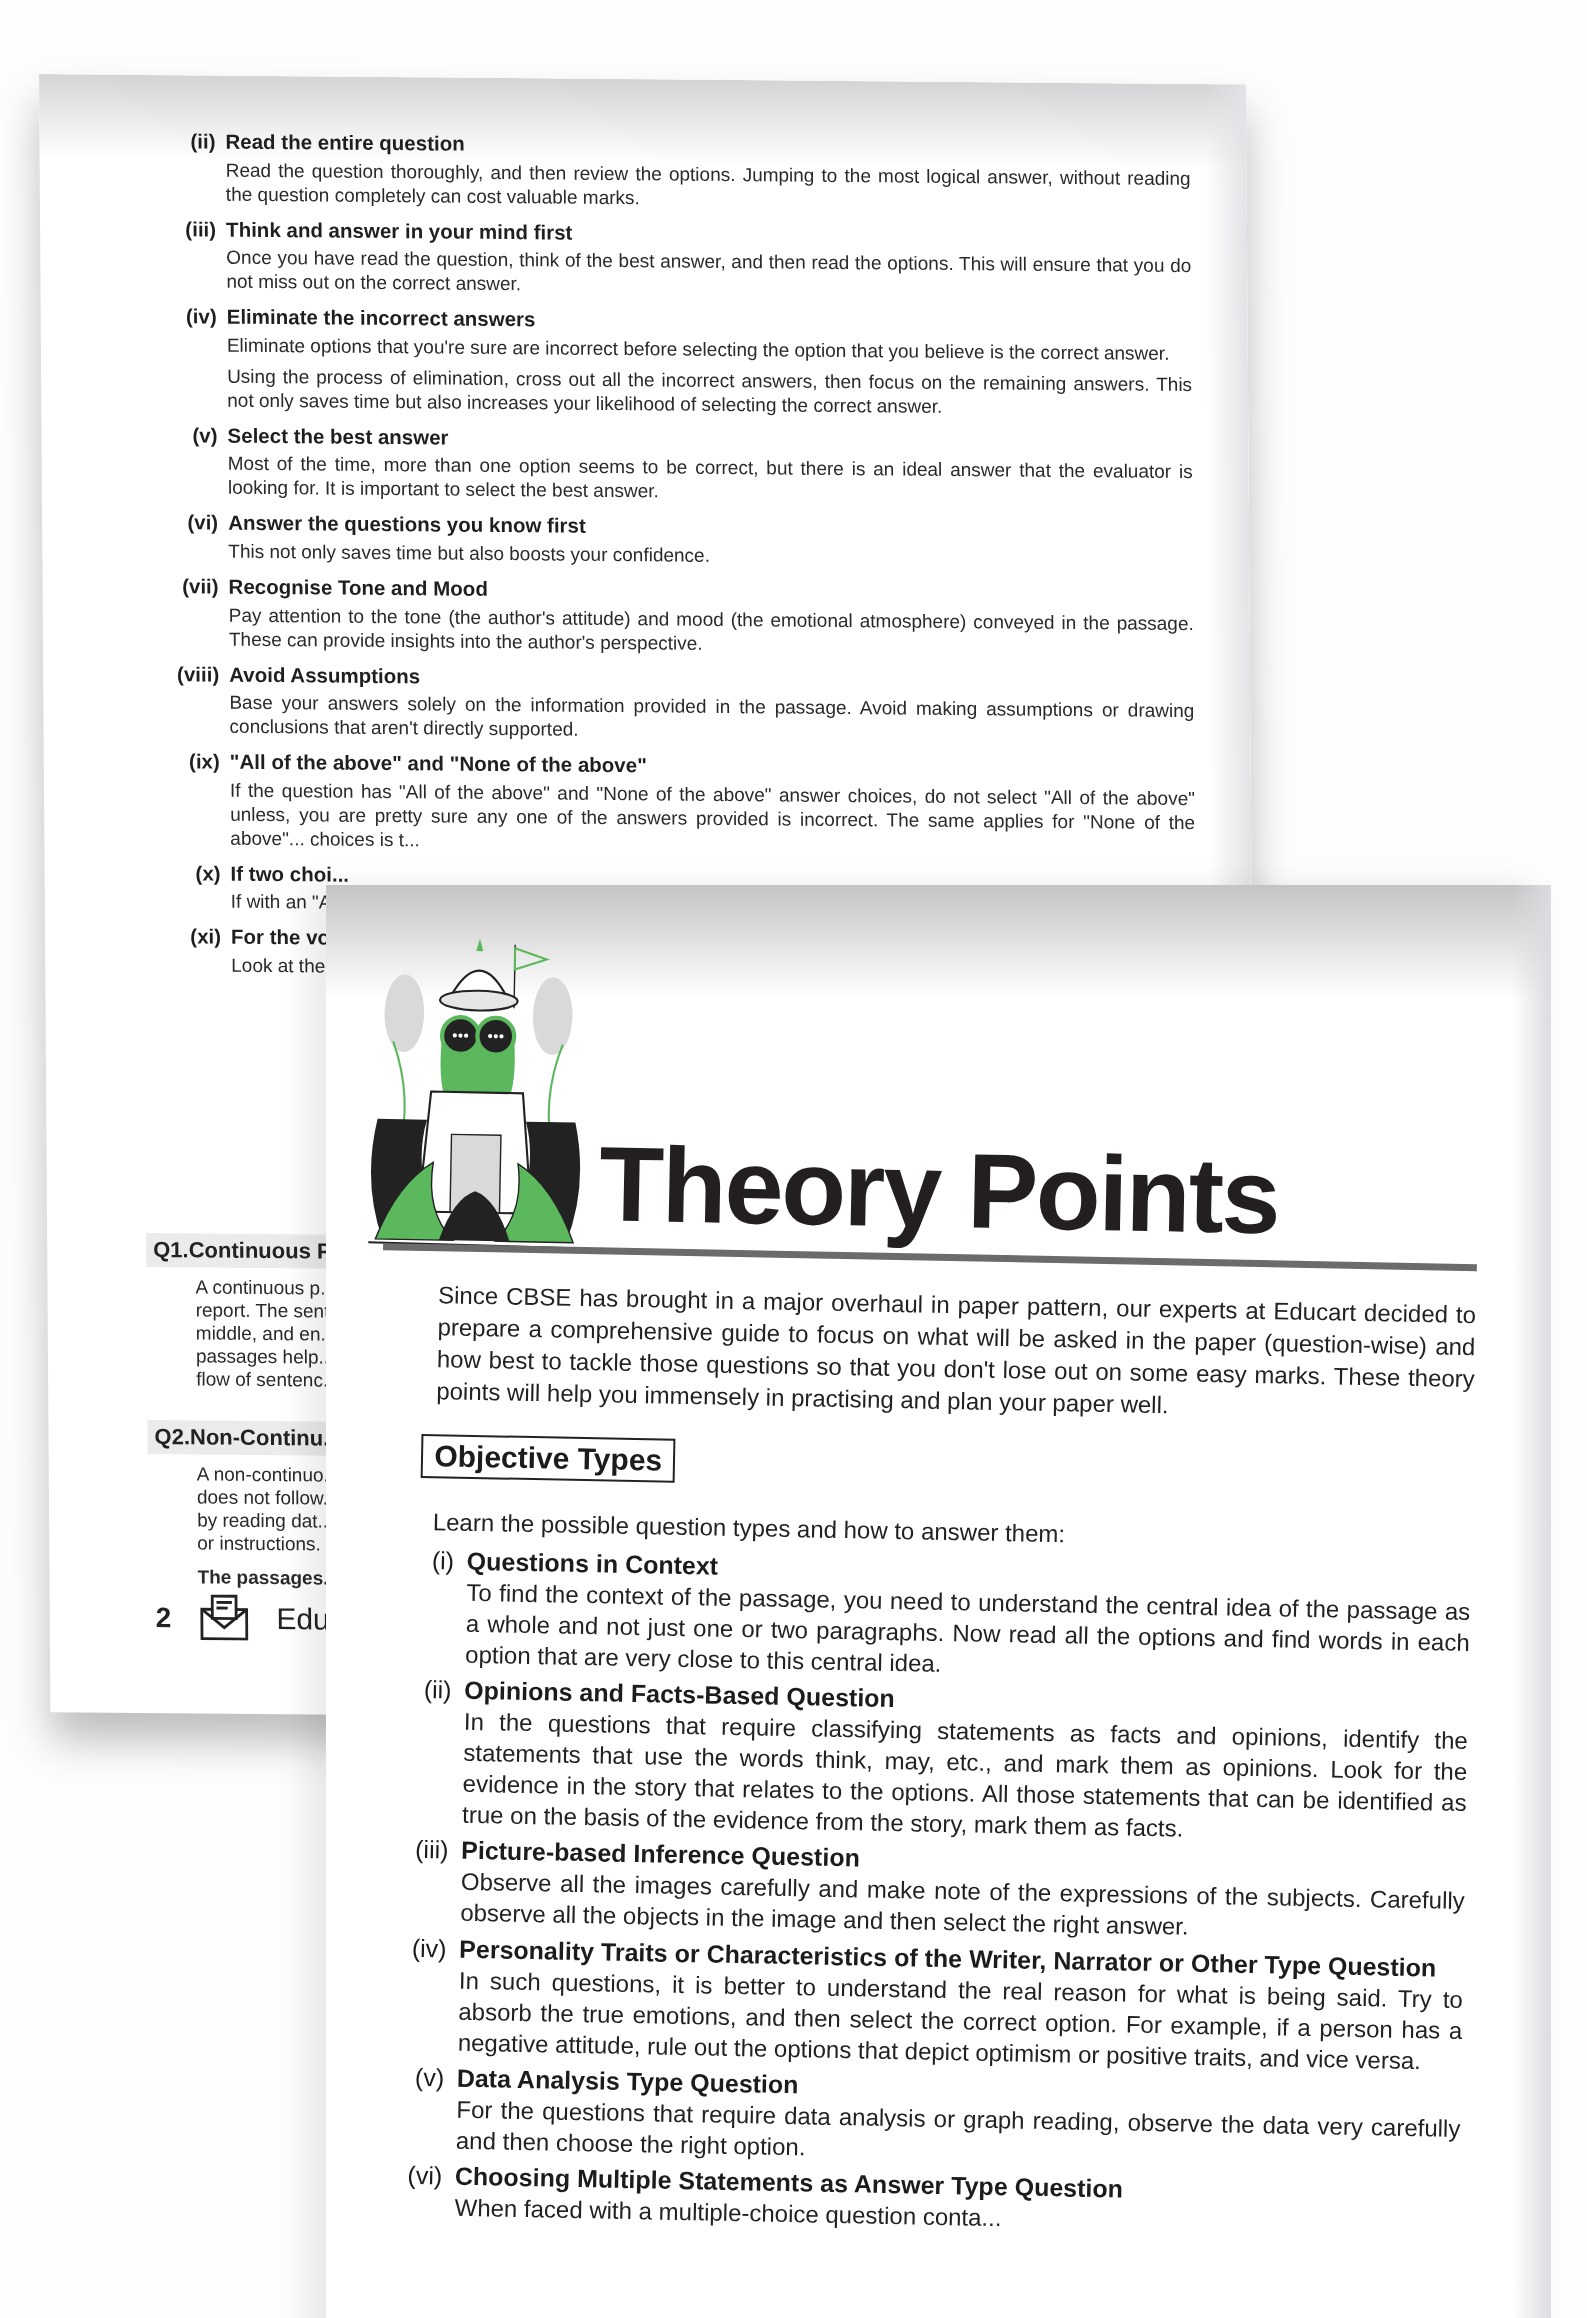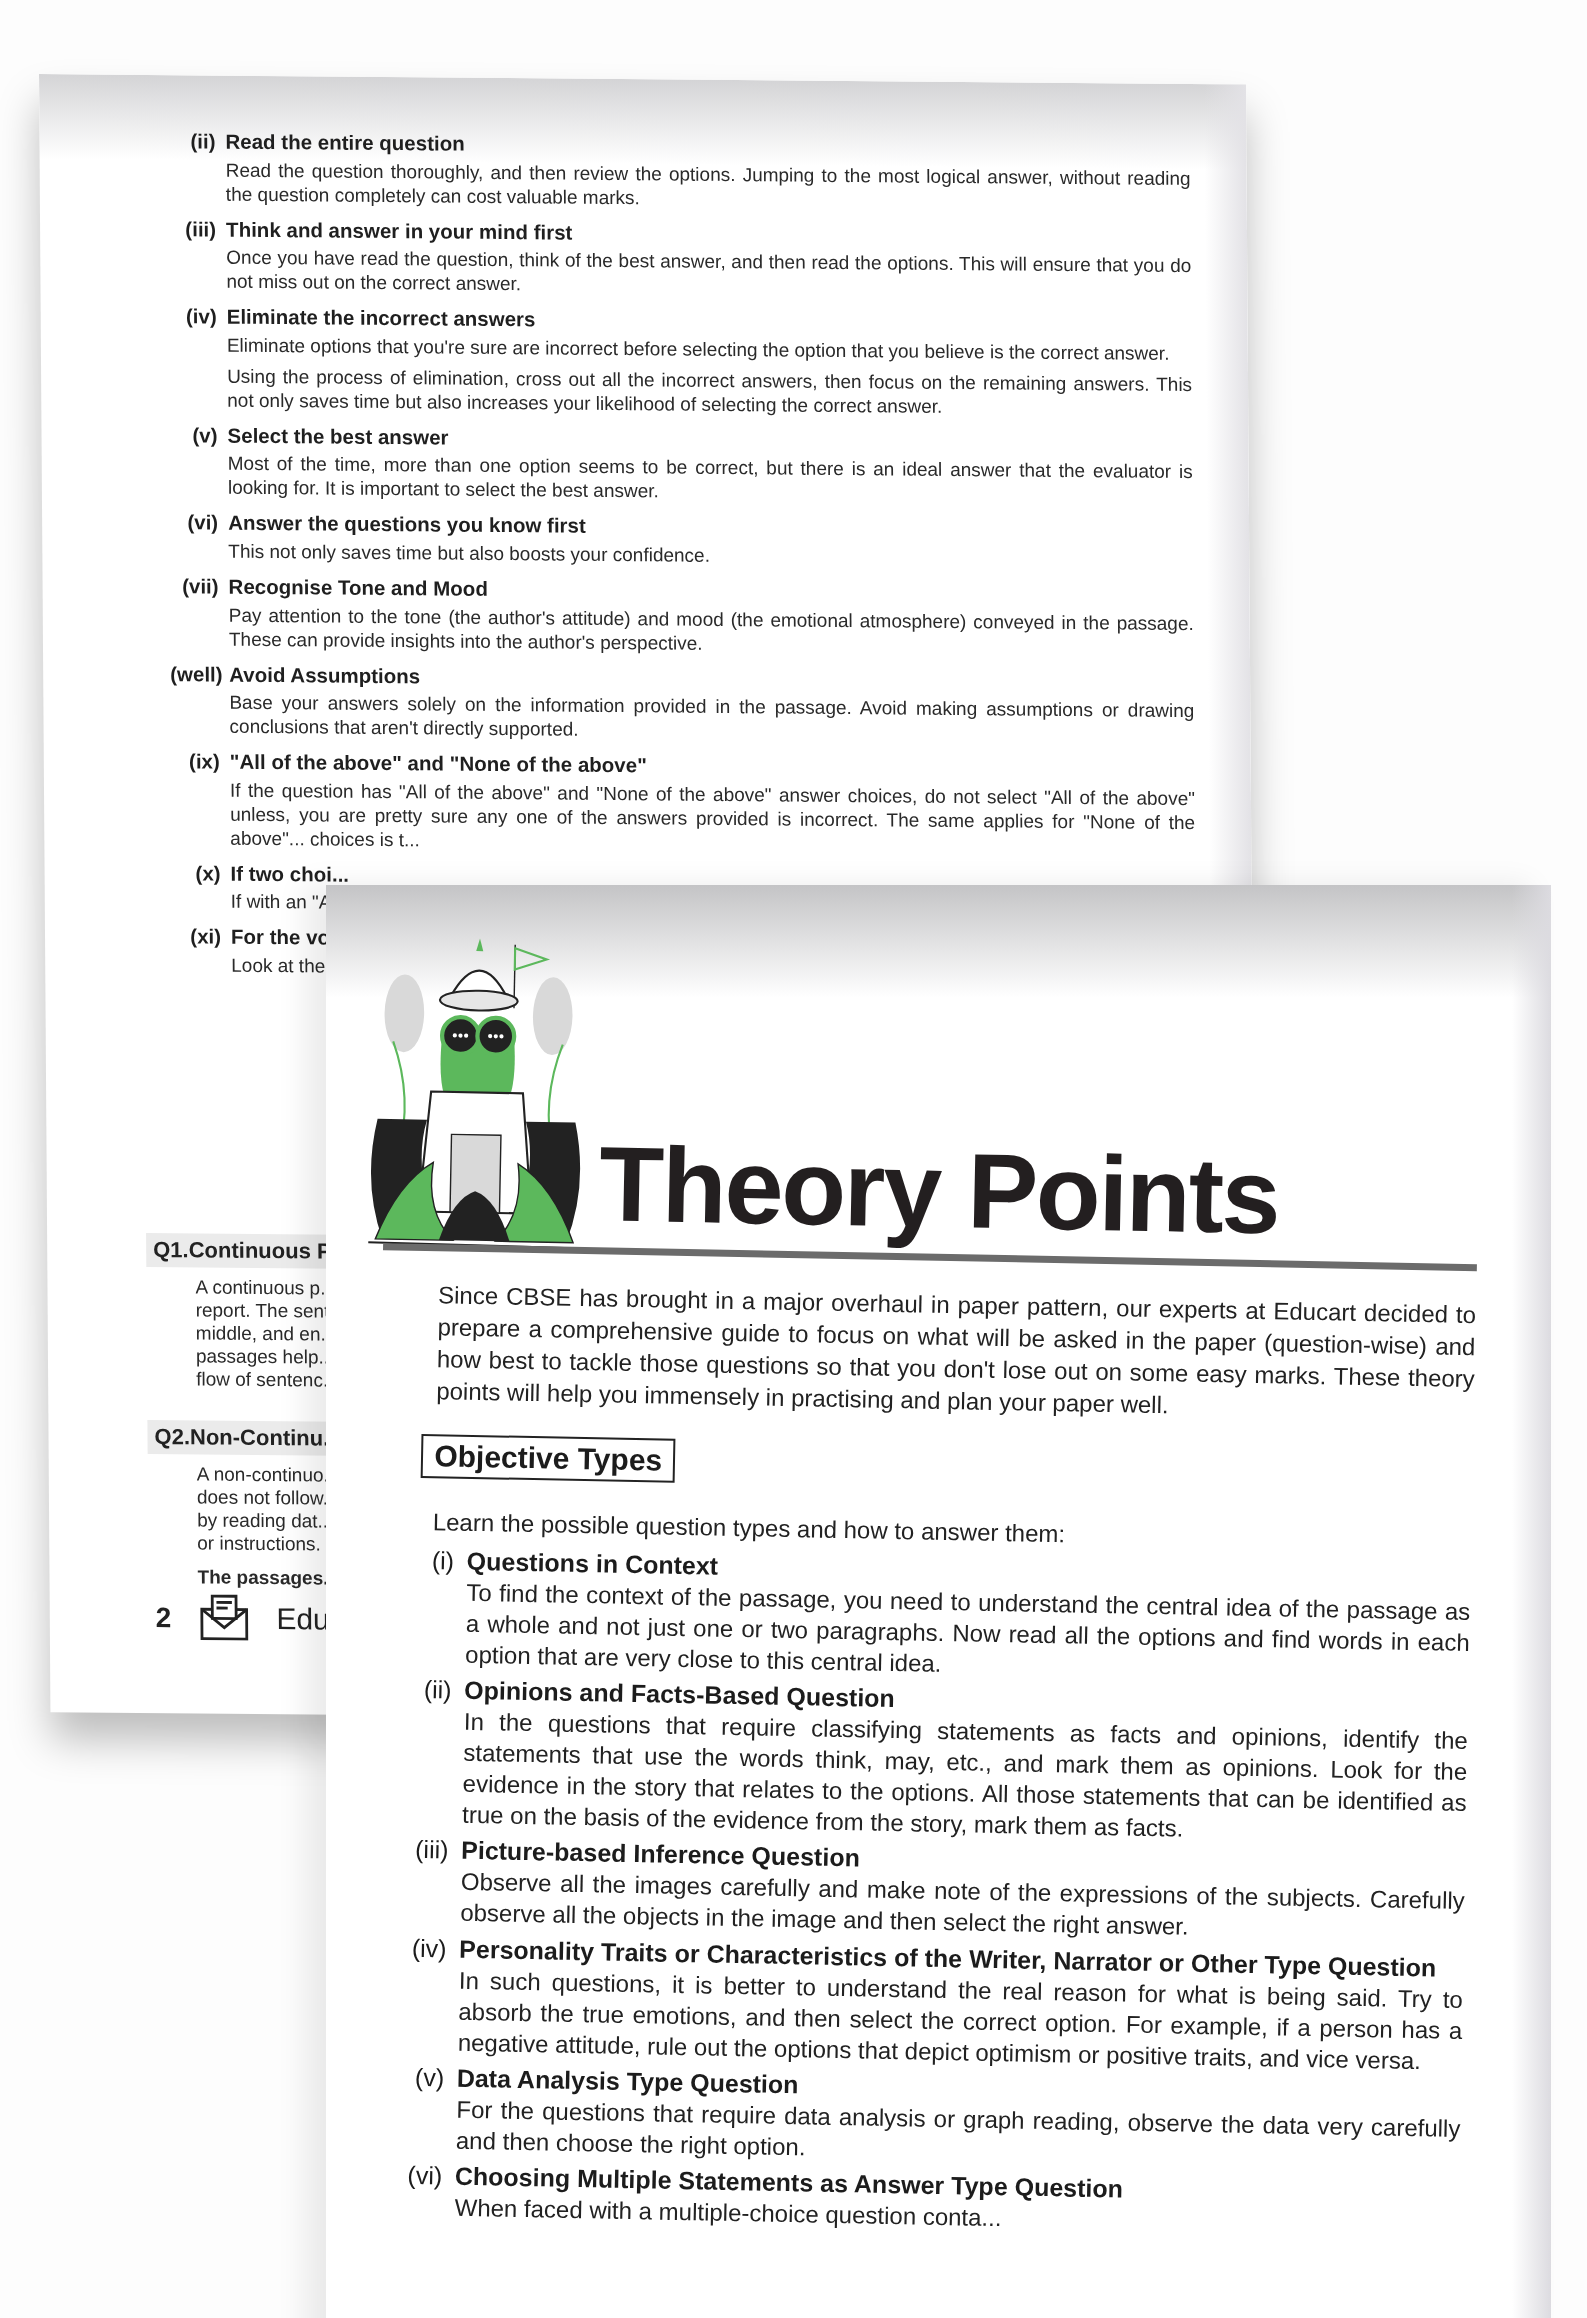--- a/index.html
+++ b/index.html
@@ -123,21 +123,21 @@
       <div class="bp-head">
           <span class="bp-num">(vii)</span>
           <span>Recognise Tone and Mood</span>
         </div>
       <div class="bp-body">
           <p>Pay attention to the tone (the author's attitude) and mood (the emotional atmosphere) conveyed in the passage. These can provide insights into the author's perspective.</p>
         </div>
     </div>
     <div class="bp-item">
       <div class="bp-head">
-          <span class="bp-num">(well)</span>
+          <span class="bp-num">(viii)</span>
           <span>Avoid Assumptions</span>
         </div>
       <div class="bp-body">
           <p>Base your answers solely on the information provided in the passage. Avoid making assumptions or drawing conclusions that aren't directly supported.</p>
         </div>
     </div>
     <div class="bp-item">
       <div class="bp-head">
           <span class="bp-num">(ix)</span>
           <span>"All of the above" and "None of the above"</span>

